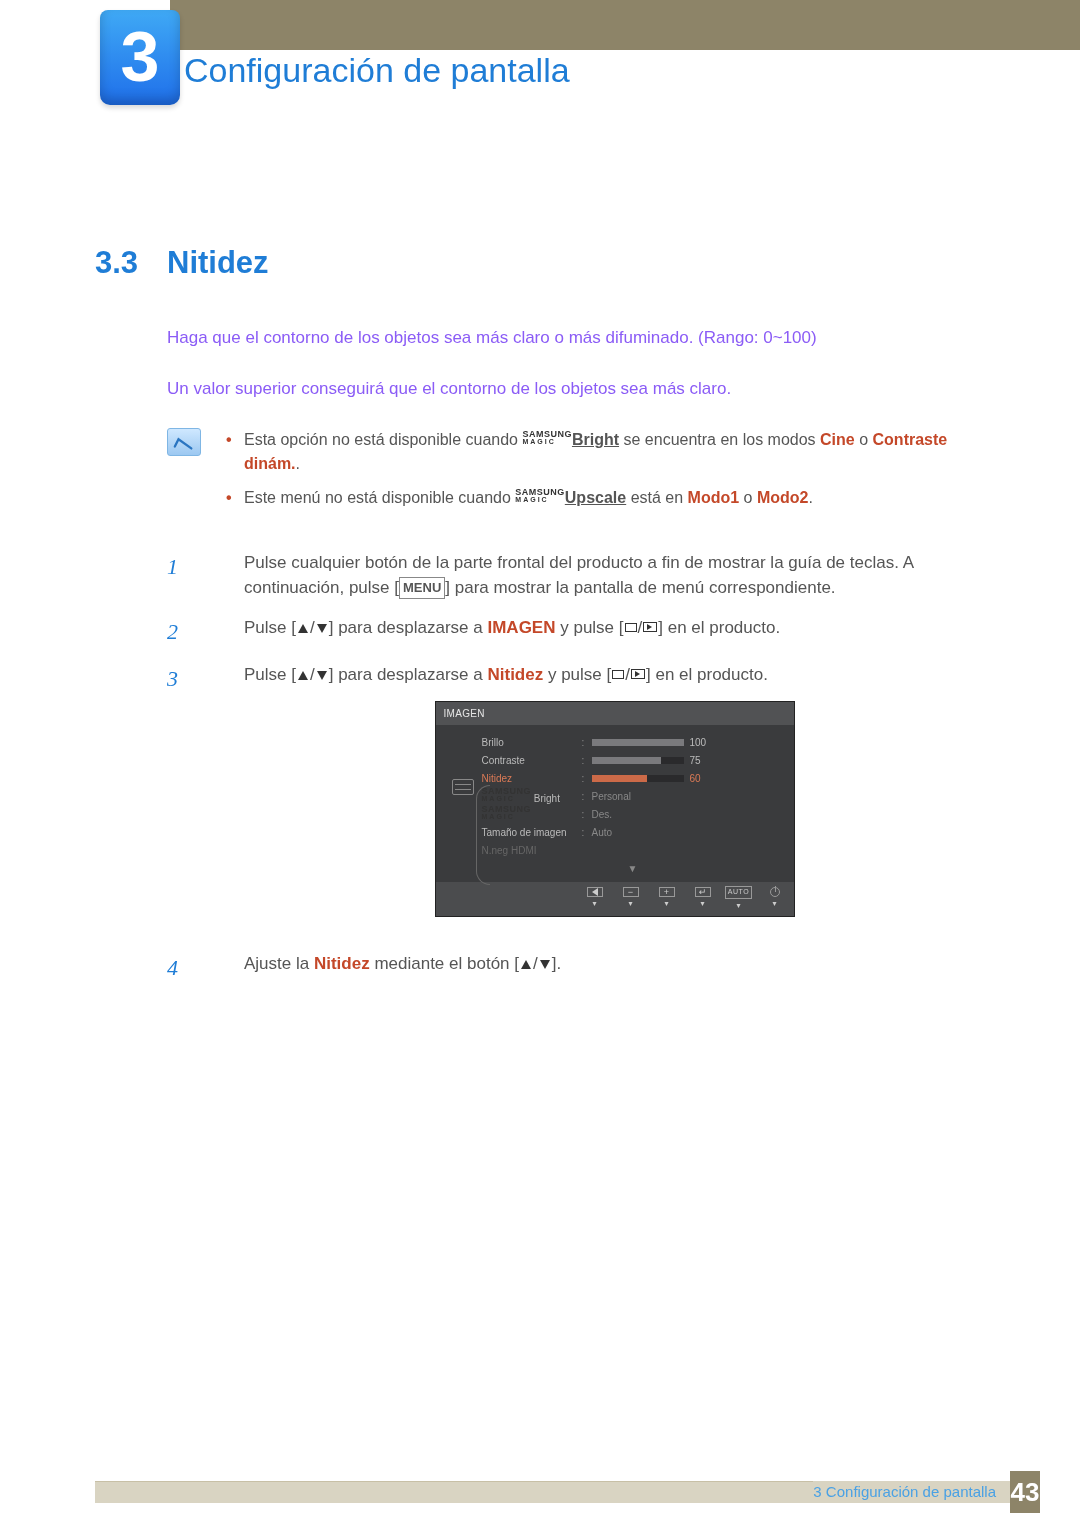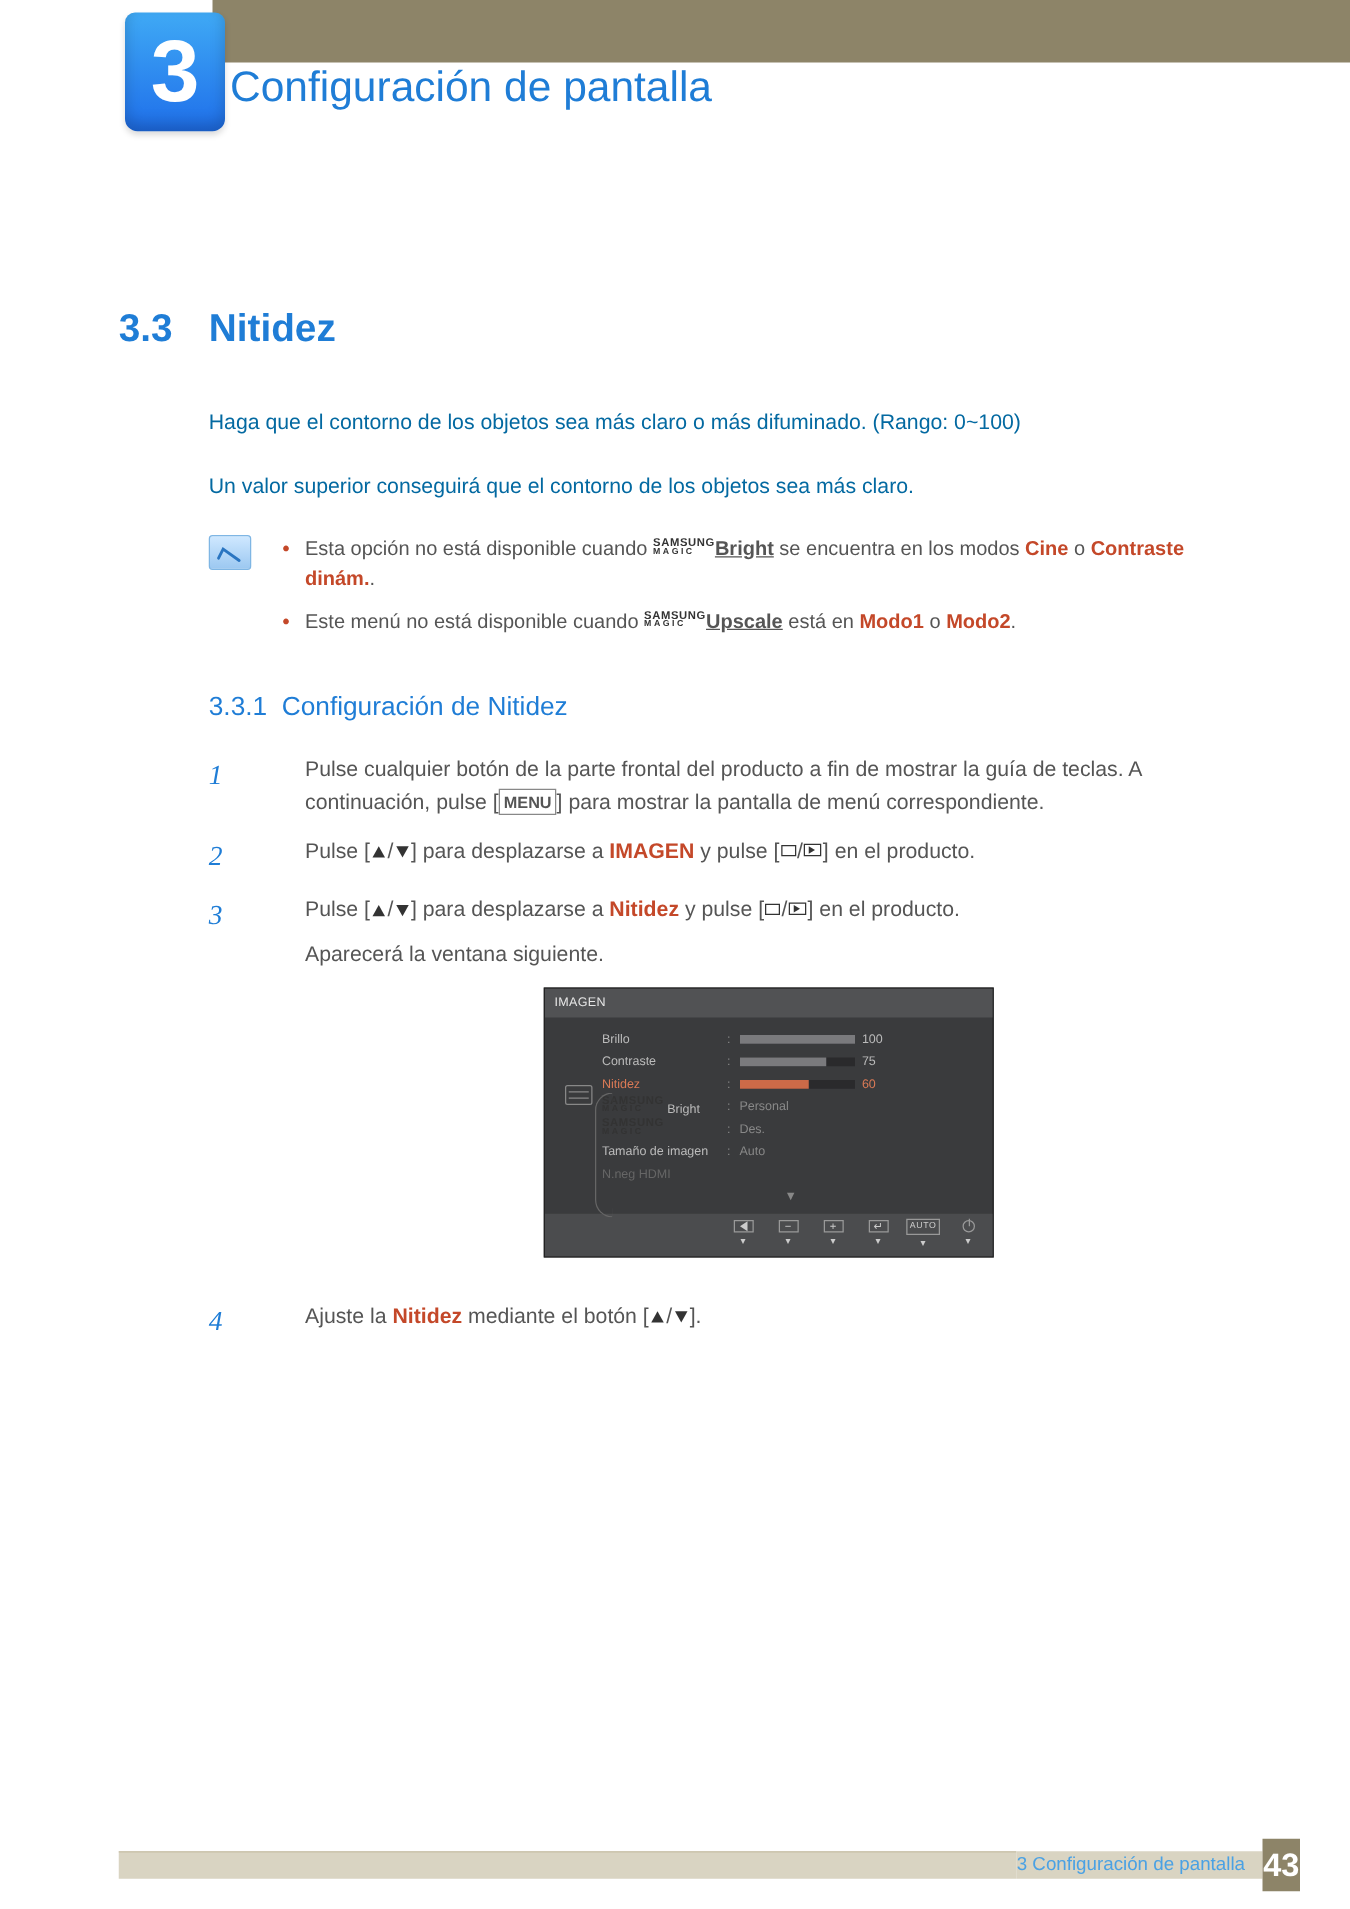--- a/index.html
+++ b/index.html
@@ -34,21 +34,21 @@
   .chapter-title {
     position: absolute;
     top: 45px; left: 184px;
     color: #1f7dd6;
     font-size: 34px;
     font-weight: 500;
   }
   .content { padding: 190px 95px 0 95px; }
   .h2 { color: #1f7dd6; font-size: 31px; font-weight: 700; margin-bottom: 38px; }
   .h2 .num { display:inline-block; width: 72px; }
-  .body-p { margin: 0 0 26px 72px; color:#0369a1; }
+  .body-p { margin: 0 0 26px 72px; color:#8b5cf6; }
   .note-block { margin: 0 0 30px 72px; display:flex; gap:25px; }
   .note-icon {
     width:34px; height:28px; flex:0 0 34px;
     background:linear-gradient(180deg,#cfe8ff,#9cc8f1);
     border:1px solid #7fb6e4; border-radius:3px;
     display:flex; align-items:center; justify-content:center;
     color:#2a75c1; font-weight:bold;
   }
   .note-icon svg { width:22px; height:18px; }
   .note-list { list-style:none; flex:1; }
@@ -131,43 +131,39 @@
     <ul class="note-list">
       <li>
         <span>Esta opción no está disponible cuando </span><span class="magic-label"><span>SAMSUNG</span><small>MAGIC</small></span><span class="bold-u">Bright</span><span> se encuentra en los modos </span><span class="orange">Cine</span><span> o </span><span class="orange">Contraste dinám.</span><span>.</span>
       </li>
       <li>
         <span>Este menú no está disponible cuando </span><span class="magic-label"><span>SAMSUNG</span><small>MAGIC</small></span><span class="bold-u">Upscale</span><span> está en </span><span class="orange">Modo1</span><span> o </span><span class="orange">Modo2</span><span>.</span>
       </li>
     </ul>
   </div>
 
-  <h3 class="h3">
-    <span>3.3.1</span>&nbsp;&nbsp;<span>Configuración de Nitidez</span>
-  </h3>
 
   <div class="step">
     <div class="step-num">1</div>
     <div class="step-body">
       <span>Pulse cualquier botón de la parte frontal del producto a fin de mostrar la guía de teclas. A continuación, pulse [</span><span class="btn-box">MENU</span><span>] para mostrar la pantalla de menú correspondiente.</span>
     </div>
   </div>
 
   <div class="step">
     <div class="step-num">2</div>
     <div class="step-body">
       <span>Pulse [</span><span class="tri-up"></span>/<span class="tri-down"></span><span>] para desplazarse a </span><span class="orange">IMAGEN</span><span> y pulse [</span><span class="rect-ic"></span>/<span class="rect-play"></span><span>] en el producto.</span>
     </div>
   </div>
 
   <div class="step">
     <div class="step-num">3</div>
     <div class="step-body">
       <span>Pulse [</span><span class="tri-up"></span>/<span class="tri-down"></span><span>] para desplazarse a </span><span class="orange">Nitidez</span><span> y pulse [</span><span class="rect-ic"></span>/<span class="rect-play"></span><span>] en el producto.</span>
-      <div style="margin-top:10px;">Aparecerá la ventana siguiente.</div>
 
       
       <div class="osd">
         <div class="osd-title">IMAGEN</div>
         <div class="osd-body">
           <div class="osd-sidebar">
             <div class="osd-curve" style="position:absolute;margin-left:40px;margin-top:6px;"></div>
             <div class="osd-sidebar-icon"></div>
           </div>
           <div class="osd-rows">

